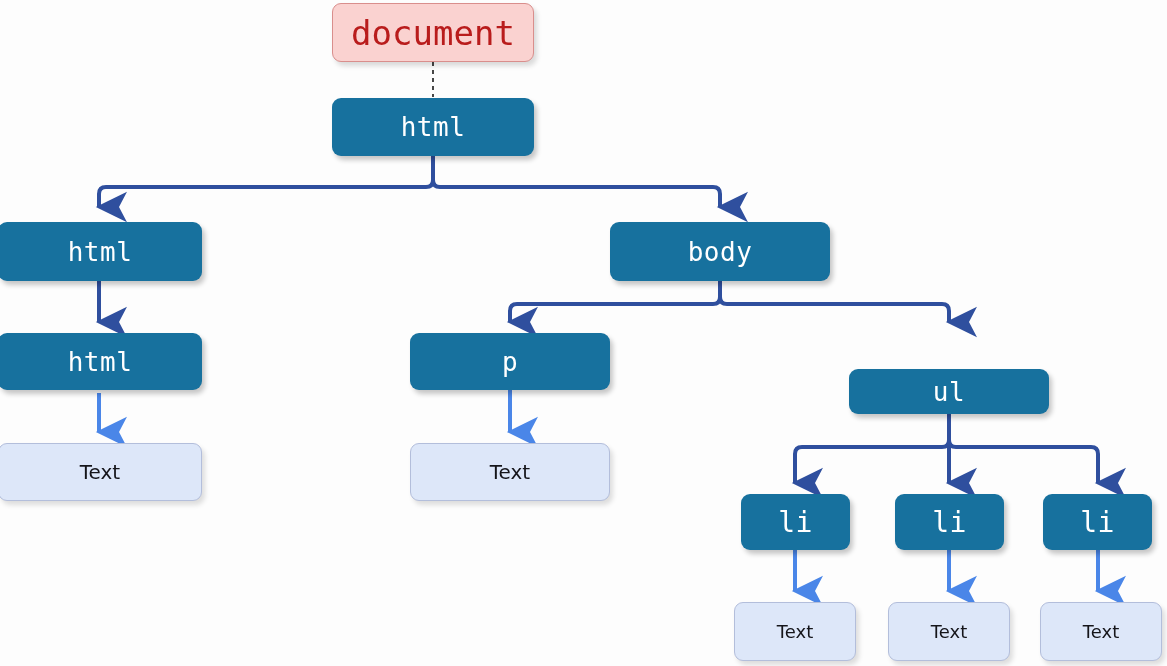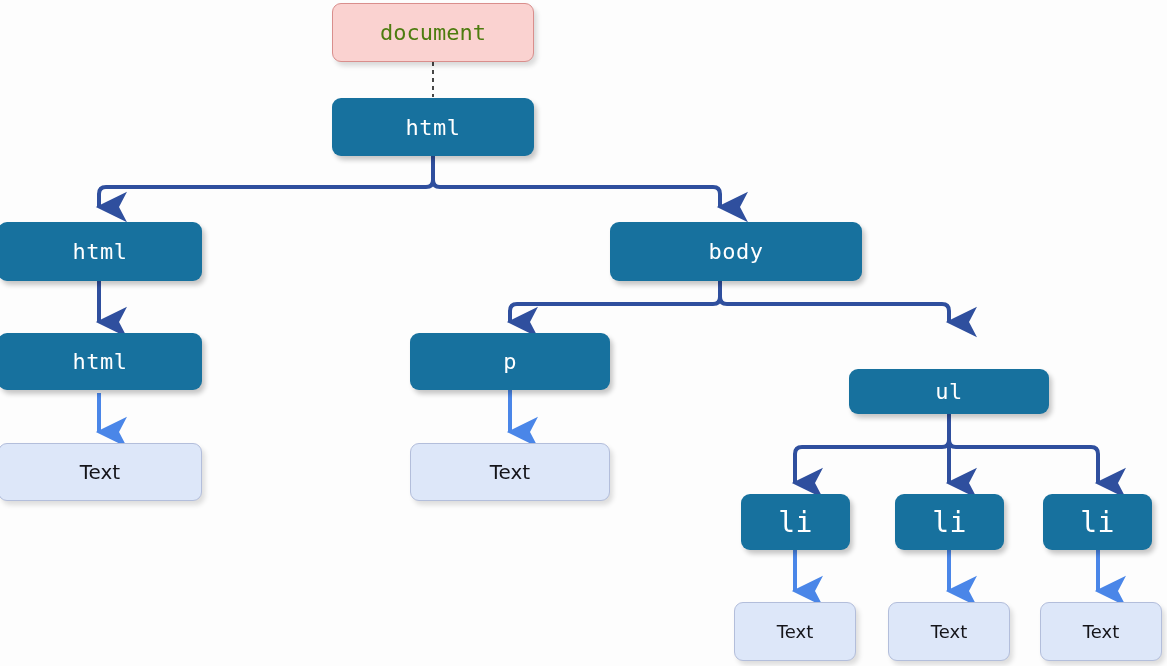--- a/index.html
+++ b/index.html
@@ -32,30 +32,30 @@
     align-items: center;
     justify-content: center;
     border-radius: 9px;
     white-space: nowrap;
     user-select: none;
   }
   .node-element {
     background: #17719e;
     color: #ffffff;
     font-family: "DejaVu Sans Mono", monospace;
-    font-size: 22px;
+    font-size: 26px;
     letter-spacing: 0.5px;
     box-shadow: 3px 4px 5px rgba(0,0,0,0.22);
   }
   .node-document {
     background: #fad2d0;
-    color: #4d7c0f;
+    color: #b91c1c;
     border: 1.3px solid #d98e8c;
     font-family: "DejaVu Sans Mono", monospace;
-    font-size: 22px;
+    font-size: 34px;
     box-shadow: 3px 4px 5px rgba(0,0,0,0.14);
   }
   .node-text {
     background: #dde7f9;
     color: #15151a;
     border: 1.3px solid #b3bedb;
     font-family: "DejaVu Sans", sans-serif;
     font-size: 20px;
     box-shadow: 3px 4px 5px rgba(0,0,0,0.13);
   }
@@ -109,21 +109,21 @@
   </div>
 
   <div class="node node-element" style="left:332px; top:98px; width:202px; height:58px;">
     <span>html</span>
   </div>
 
   <div class="node node-element" style="left:-2px; top:222px; width:204px; height:59px;">
     <span>html</span>
   </div>
 
-  <div class="node node-element" style="left:610px; top:222px; width:252px; height:59px;">
+  <div class="node node-element" style="left:610px; top:222px; width:220px; height:59px;">
     <span>body</span>
   </div>
 
   <div class="node node-element" style="left:-2px; top:333px; width:204px; height:57px;">
     <span>html</span>
   </div>
 
   <div class="node node-element" style="left:410px; top:333px; width:200px; height:57px;">
     <span>p</span>
   </div>

